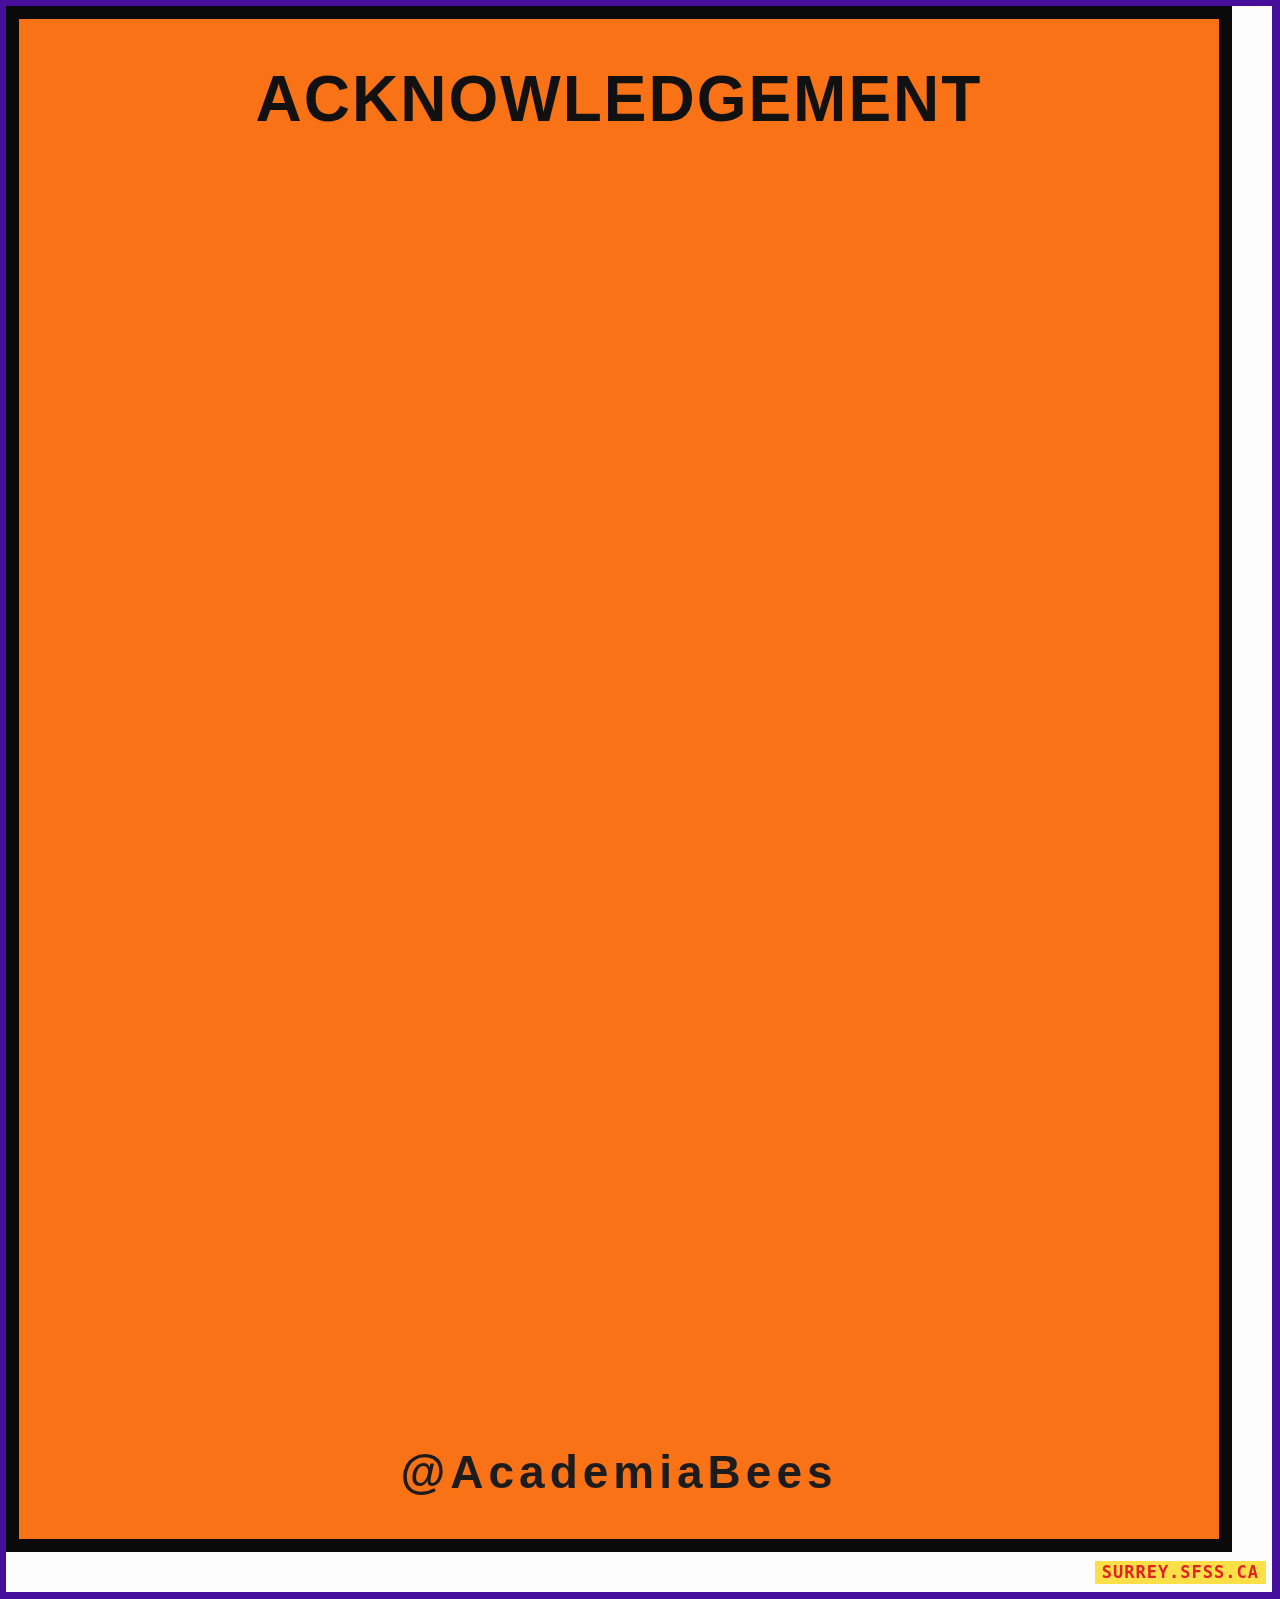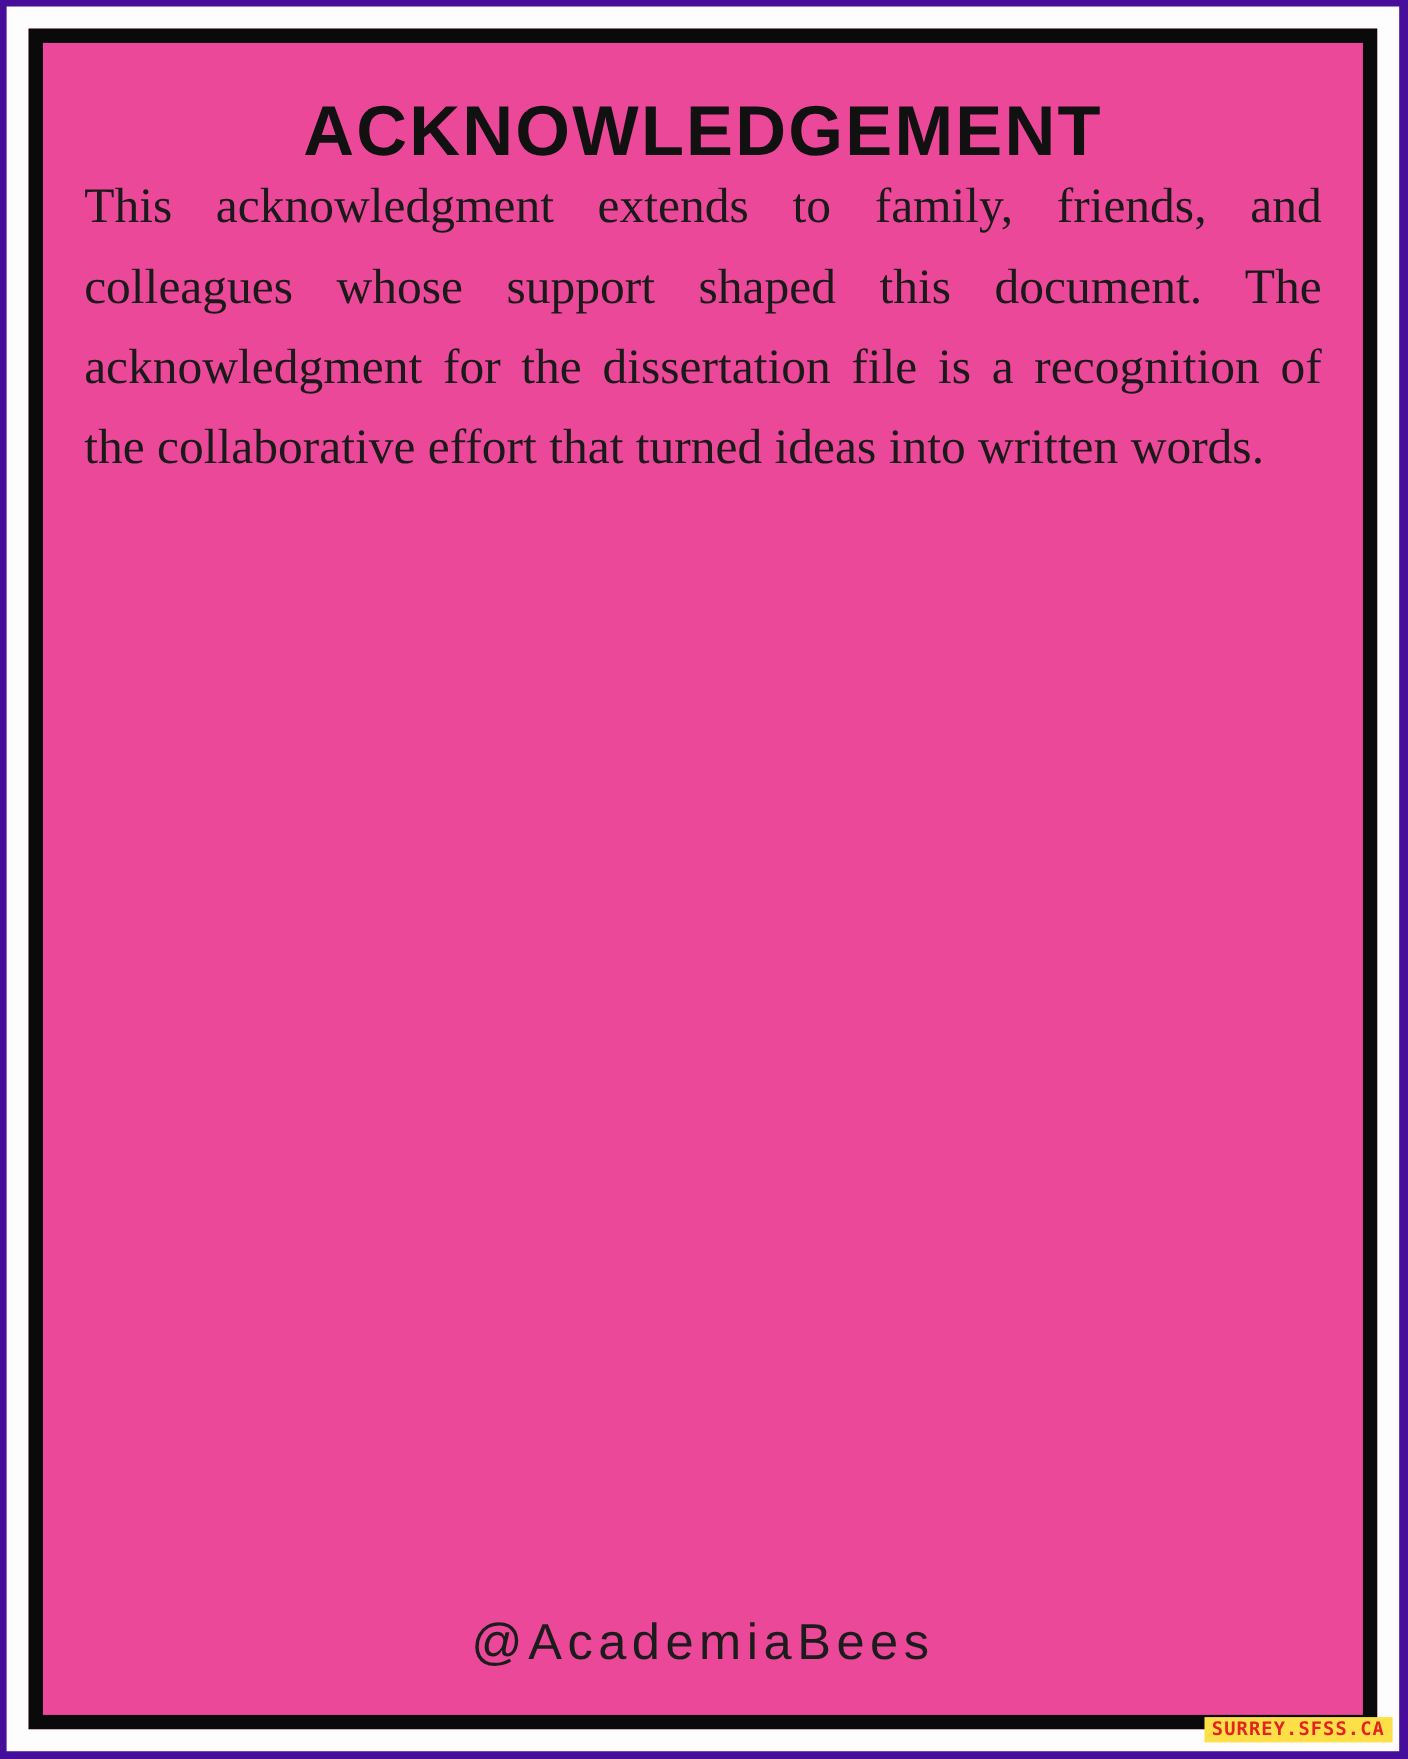--- a/index.html
+++ b/index.html
@@ -13,25 +13,24 @@
   .purple-frame {
     position: absolute;
     left: 0; top: 0;
     width: 1280px; height: 1599px;
     border: solid #470d9b;
     border-width: 6px 8px 7px 6px;
     background: #fdfdfd;
   }
   .black-frame {
     position: relative;
-    margin: 20px;
     width: calc(100% - 40px);
     height: calc(100% - 40px);
     border: 13px solid #0a0a0a;
-    background: #ec4899;
+    background: #f97316;
     padding: 40px 30px 0 30px;
     overflow: hidden;
   }
   .doc-title {
     margin-top: 8px;
     text-align: center;
     font-size: 64px;
     font-weight: bold;
     letter-spacing: 2px;
     color: #111111;
@@ -51,21 +50,21 @@
     text-justify: inter-word;
   }
   .body-text p.first { margin-top: 150px; }
   .body-text p + p { margin-top: 72px; }
   .footer-handle {
     position: absolute;
     left: 0; right: 0;
     bottom: 40px;
     text-align: center;
     font-size: 46px;
-    font-weight: normal;
+    font-weight: bold;
     letter-spacing: 5px;
     color: #1c1c1c;
     font-family: "Liberation Sans", sans-serif;
   }
   .watermark {
     position: absolute;
     right: 14px;
     bottom: 15px;
     background: #fde047;
     color: #e32222;
@@ -77,19 +76,18 @@
     z-index: 5;
   }
 </style>
 </head>
 <body>
 
 <div class="purple-frame">
   <div class="black-frame">
     <h1 class="doc-title">ACKNOWLEDGEMENT</h1>
     <div class="body-text">
-      <p>This acknowledgment extends to family, friends, and colleagues whose support shaped this document. The acknowledgment for the dissertation file is a recognition of the collaborative effort that turned ideas into written words.</p>
     </div>
     <div class="footer-handle">@AcademiaBees</div>
   </div>
 </div>
 
 <div class="watermark">SURREY.SFSS.CA</div>
 
 </body></html>

